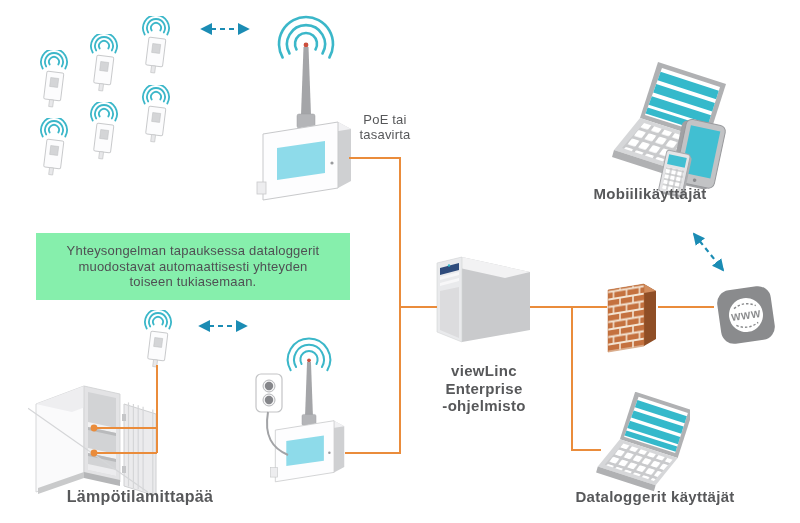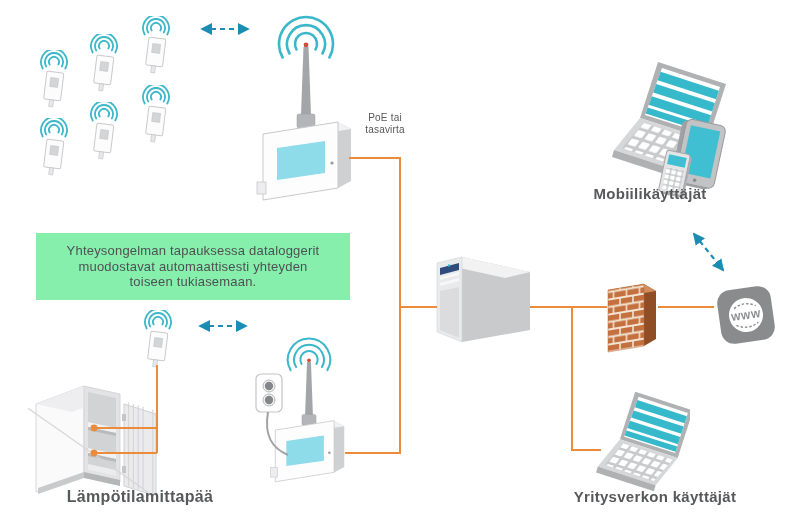--- a/index.html
+++ b/index.html
@@ -3,21 +3,21 @@
 <meta charset="utf-8">
 <style>
   html,body{margin:0;padding:0;background:#fff;}
   #canvas{position:relative;width:800px;height:523px;background:#ffffff;overflow:hidden;
           font-family:"Liberation Sans",sans-serif;}
   .dev{position:absolute;z-index:2;}
   #connectors{position:absolute;left:0;top:0;z-index:10;pointer-events:none;}
   .lbl{position:absolute;z-index:20;font:600 15px/1.18 "Liberation Sans",sans-serif;
        color:#57585a;text-align:center;letter-spacing:.3px;white-space:pre-line;}
   .lbl.sm{font-size:16px;}
-  .lbl.xs{font-size:10px;font-weight:500;letter-spacing:.2px;}
+  .lbl.xs{font-size:13px;font-weight:500;letter-spacing:.2px;}
   .infobox{position:absolute;z-index:20;background:#86efac;color:#4f5053;
            font:500 13px/15.5px "Liberation Sans",sans-serif;text-align:center;
            padding:10px 4px;white-space:pre-line;letter-spacing:.2px;}
   .defs0{position:absolute;width:0;height:0;}
 </style>
 </head>
 <body>
 
 <div id="canvas">
 
@@ -219,16 +219,19 @@
       <line x1="694" y1="234" x2="723" y2="270" marker-start="url(#arr)" marker-end="url(#arr)"></line>
     </g>
   </svg>
 
   <div class="lbl xs" style="left:352px;top:112px;width:66px">PoE tai
 tasavirta</div>
   <div class="infobox" style="left:36px;top:233px;width:306px">Yhteysongelman tapauksessa dataloggerit
 muodostavat automaattisesti yhteyden
 toiseen tukiasemaan.</div>
   <div class="lbl sm" style="left:60px;top:488px;width:160px">Lämpötilamittapää</div>
+  <div class="lbl" style="left:434px;top:362px;width:100px">viewLinc
+Enterprise
+-ohjelmisto</div>
   <div class="lbl" style="left:570px;top:185px;width:160px">Mobiilikäyttäjät</div>
-  <div class="lbl" style="left:560px;top:488px;width:190px">Yritysverkon käyttäjät</div>
+  <div class="lbl" style="left:560px;top:488px;width:190px">Dataloggerit käyttäjät</div>
 
 </div>
 
 </body></html>

